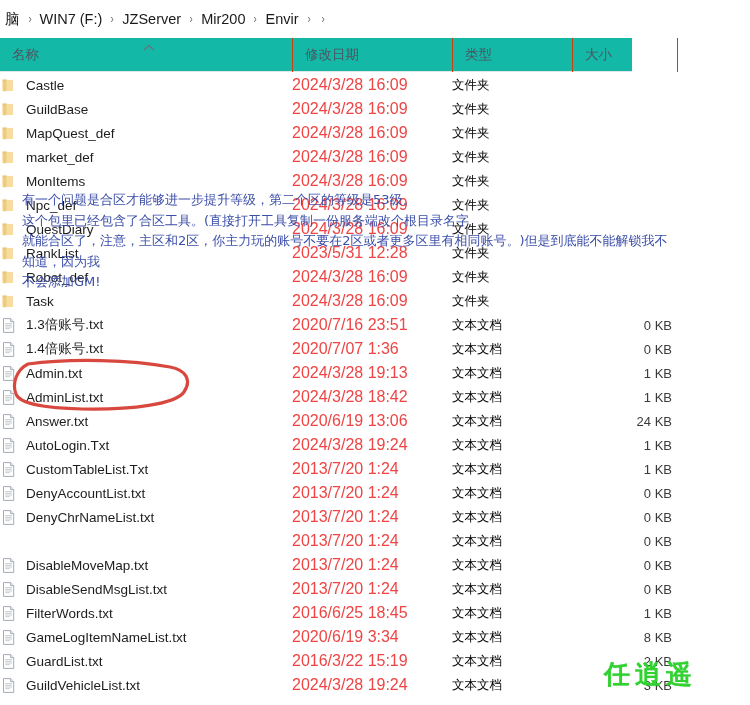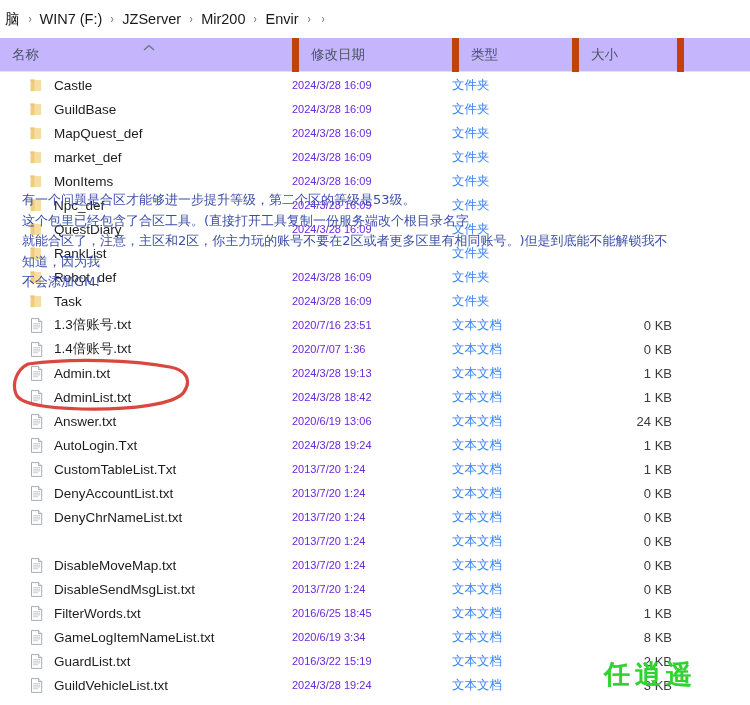--- a/index.html
+++ b/index.html
@@ -21,58 +21,58 @@
     background: #fff;
   }
   .crumb { padding: 0 3px; white-space: nowrap; }
   .crumb-sep {
     color: #6d6d6d; font-size: 12px; padding: 0 5px;
     transform: scaleX(0.8);
   }
 
   
   .hdr {
-    position: absolute; left:0; top: 38px; width: 750px; height: 34px;
+    position: absolute; left:0; top: 38px; width: 632px; height: 34px;
     border-bottom: 1px solid #e2e5e8;
-    background: #c4b5fd;
+    background: #14b8a6;
   }
   .hdr-cell {
     position: absolute; top: 0; height: 34px;
     display: flex; align-items: center;
     font-size: 13.5px; color: #4c5561;
     padding-left: 12px;
   }
-  .hdr-cell.sep { border-left: 7px solid #c2410c; }
+  .hdr-cell.sep { border-left: 1px solid #c2410c; }
   .sort-caret {
     position: absolute; left: 142px; top: 5px;
     width: 14px; height: 10px; color: #6a737d; font-size: 12px;
     line-height: 10px; text-align:center;
   }
 
   
   .list { position: absolute; left: 0; top: 73px; width: 750px; }
   .row {
     position: relative; height: 24px; width: 750px;
     display: flex; align-items: center;
     font-size: 13.5px; color: #1d1d1d;
   }
   .c-name {
     position: absolute; left: 0; width: 292px; height: 24px;
-    display: flex; align-items: center; padding-left: 28px;
+    display: flex; align-items: center; padding-left: 0;
     white-space: nowrap; overflow: hidden;
   }
   .c-date {
     position: absolute; left: 292px; width: 150px; height: 24px;
     display: flex; align-items: center;
-    font-size: 11px; color: #6d28d9;
+    font-size: 16px; color: #ef4444;
   }
   .c-type {
     position: absolute; left: 452px; width: 120px; height: 24px;
     display: flex; align-items: center;
-    font-size: 12.5px; color: #3b82f6;
+    font-size: 12.5px; color: #000000;
   }
   .c-size {
     position: absolute; left: 572px; width: 100px; height: 24px;
     display: flex; align-items: center; justify-content: flex-end;
     font-size: 13px; color: #3a3a3a;
   }
 
   
   .ico { width: 17px; height: 17px; margin-right: 9px; flex: 0 0 17px; position: relative; }
   .ico svg { display:block; }
@@ -265,20 +265,21 @@
           <span class="ico">
             <svg width="17" height="17" viewBox="0 0 17 17">
               <path d="M2.5 2.5 h4.4 l1.1 1.6 h-5.5 z" fill="#e8bb62"></path>
               <path d="M2.5 3.6 h3.3 v10.6 h-3.3 z" fill="#f0cd7e"></path>
               <path d="M5.3 3.1 h7.0 c0.5 0 0.8 0.3 0.8 0.8 v10.1 h-7.8 z" fill="#f7dda0"></path>
               <path d="M5.3 3.1 h1.0 v10.9 h-1.0 z" fill="#e7c477"></path>
             </svg>
           </span>
           <span>RankList</span>
         </div>
+        <div class="c-date">2023/5/31 12:28</div>
         <div class="c-type">文件夹</div>
         <div class="c-size"></div>
       </div>
       <div class="row">
         <div class="c-name">
           <span class="ico">
             <svg width="17" height="17" viewBox="0 0 17 17">
               <path d="M2.5 2.5 h4.4 l1.1 1.6 h-5.5 z" fill="#e8bb62"></path>
               <path d="M2.5 3.6 h3.3 v10.6 h-3.3 z" fill="#f0cd7e"></path>
               <path d="M5.3 3.1 h7.0 c0.5 0 0.8 0.3 0.8 0.8 v10.1 h-7.8 z" fill="#f7dda0"></path>

